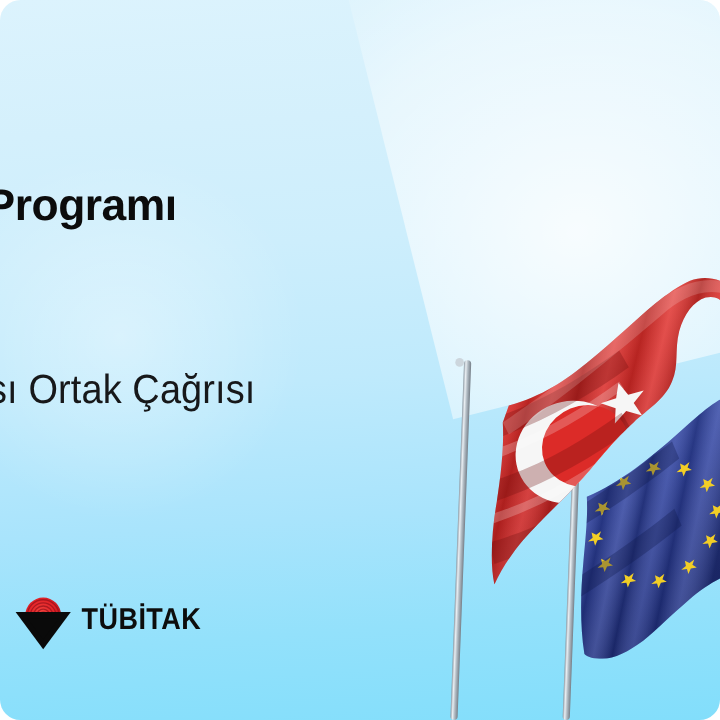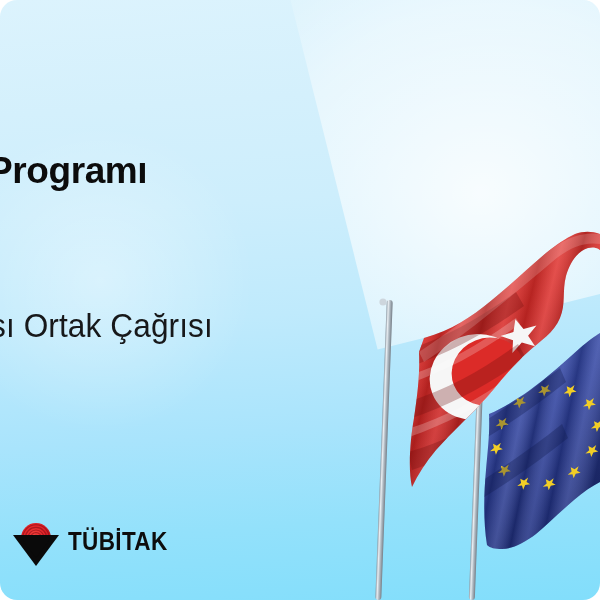--- a/index.html
+++ b/index.html
@@ -72,21 +72,21 @@
     white-space: nowrap;
     line-height: 1;
     transform: scaleX(0.93);
     transform-origin: left center;
   }
 
   
   #logo {
     position: absolute;
     left: 10px;
-    top: 521px;
+    top: 496px;
     width: 150px;
     height: 48px;
   }
   #logo-mark {
     position: absolute;
     left: 0;
     top: 0;
     width: 52px;
     height: 46px;
   }

